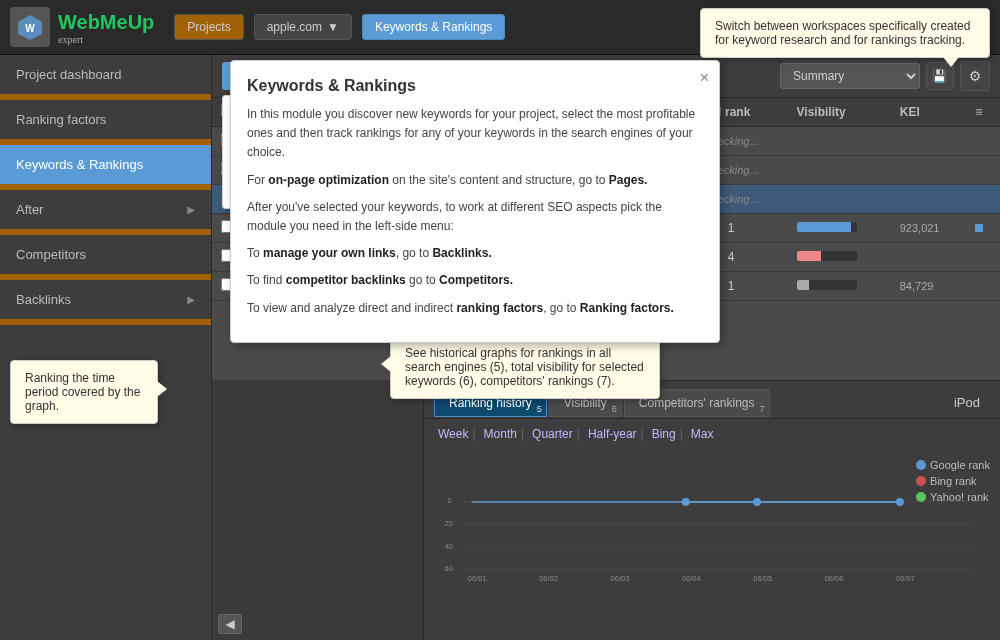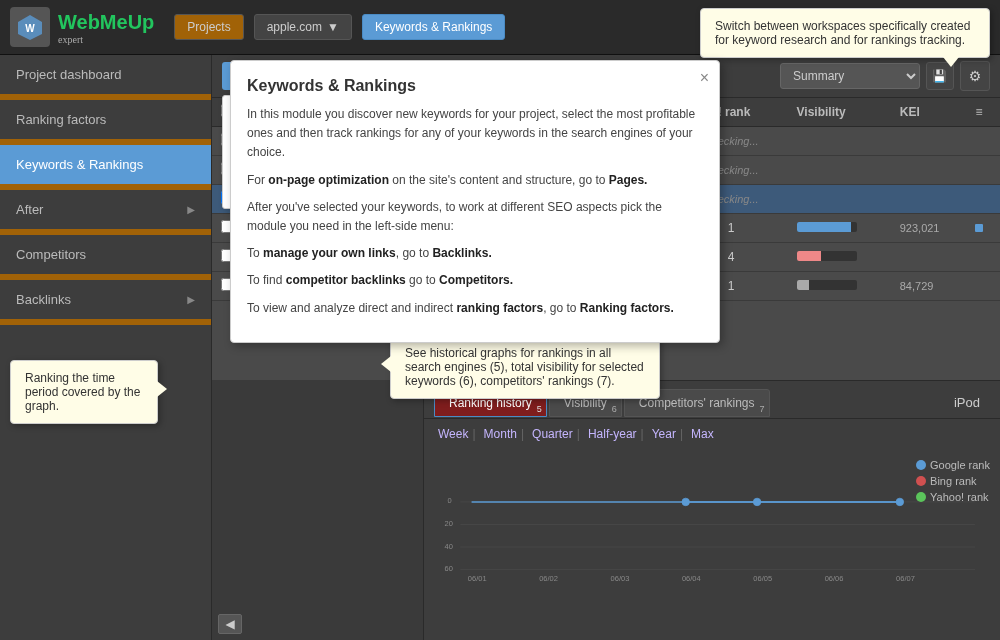--- a/index.html
+++ b/index.html
@@ -54,21 +54,21 @@
     .rank-blue { color: #5b9bd5; }
     .visibility-bar { height: 10px; background: #333; border-radius: 2px; overflow: hidden; display: inline-block; width: 60px; }
     .vis-fill { height: 100%; background: #5b9bd5; }
     .kei-val { color: #aaa; font-size: 11px; }
     .checking { color: #888; font-style: italic; font-size: 11px; }
 
     
     .bottom-panel { height: 260px; background: #3d3d3d; border-top: 1px solid #2a2a2a; display: flex; flex-direction: column; }
     .tabs-row { display: flex; align-items: center; padding: 6px 10px 0; gap: 2px; background: #3d3d3d; border-bottom: 1px solid #2a2a2a; }
     .tab-btn { padding: 6px 14px; border-radius: 3px 3px 0 0; cursor: pointer; font-size: 12px; border: 1px solid transparent; position: relative; }
-    .tab-btn.active { background: #7f1d1d; color: #fff; border-color: #4a8bc4; }
+    .tab-btn.active { background: #0c4a6e; color: #fff; border-color: #4a8bc4; }
     .tab-btn:not(.active) { background: #4a4a4a; color: #bbb; border-color: #555; }
     .tab-number { font-size: 9px; color: #aaa; position: absolute; bottom: 2px; right: 4px; }
     .tab-btn.active .tab-number { color: #ddd; }
     .time-btns { display: flex; align-items: center; padding: 6px 10px; gap: 0; }
     .time-btn { color: #c4b5fd; cursor: pointer; font-size: 12px; padding: 2px 4px; }
     .time-btn:not(:last-child)::after { content: '|'; color: #666; margin-left: 4px; }
     .chart-area { flex: 1; padding: 0 10px 10px; position: relative; }
     .chart-svg { width: 100%; height: 100%; }
     .chart-label { font-size: 10px; fill: #888; }
     .chart-right-legend { position: absolute; right: 10px; top: 10px; display: flex; flex-direction: column; gap: 4px; }
@@ -343,21 +343,21 @@
             <span class="tab-number">7</span>
           </div>
           <div class="ipod-label" style="margin-left:auto;">iPod</div>
         </div>
 
         <div class="time-btns">
           <span class="time-btn">Week</span>
           <span class="time-btn">Month</span>
           <span class="time-btn">Quarter</span>
           <span class="time-btn">Half-year</span>
-          <span class="time-btn">Year</span>
+          <span class="time-btn">Bing</span>
           <span class="time-btn">Max</span>
         </div>
 
         <div class="chart-area">
           <svg class="chart-svg" viewBox="0 0 740 120">
 
             <text x="18" y="12" class="chart-label">0</text>
             <text x="14" y="42" class="chart-label">20</text>
             <text x="14" y="72" class="chart-label">40</text>
             <text x="14" y="102" class="chart-label">60</text>

